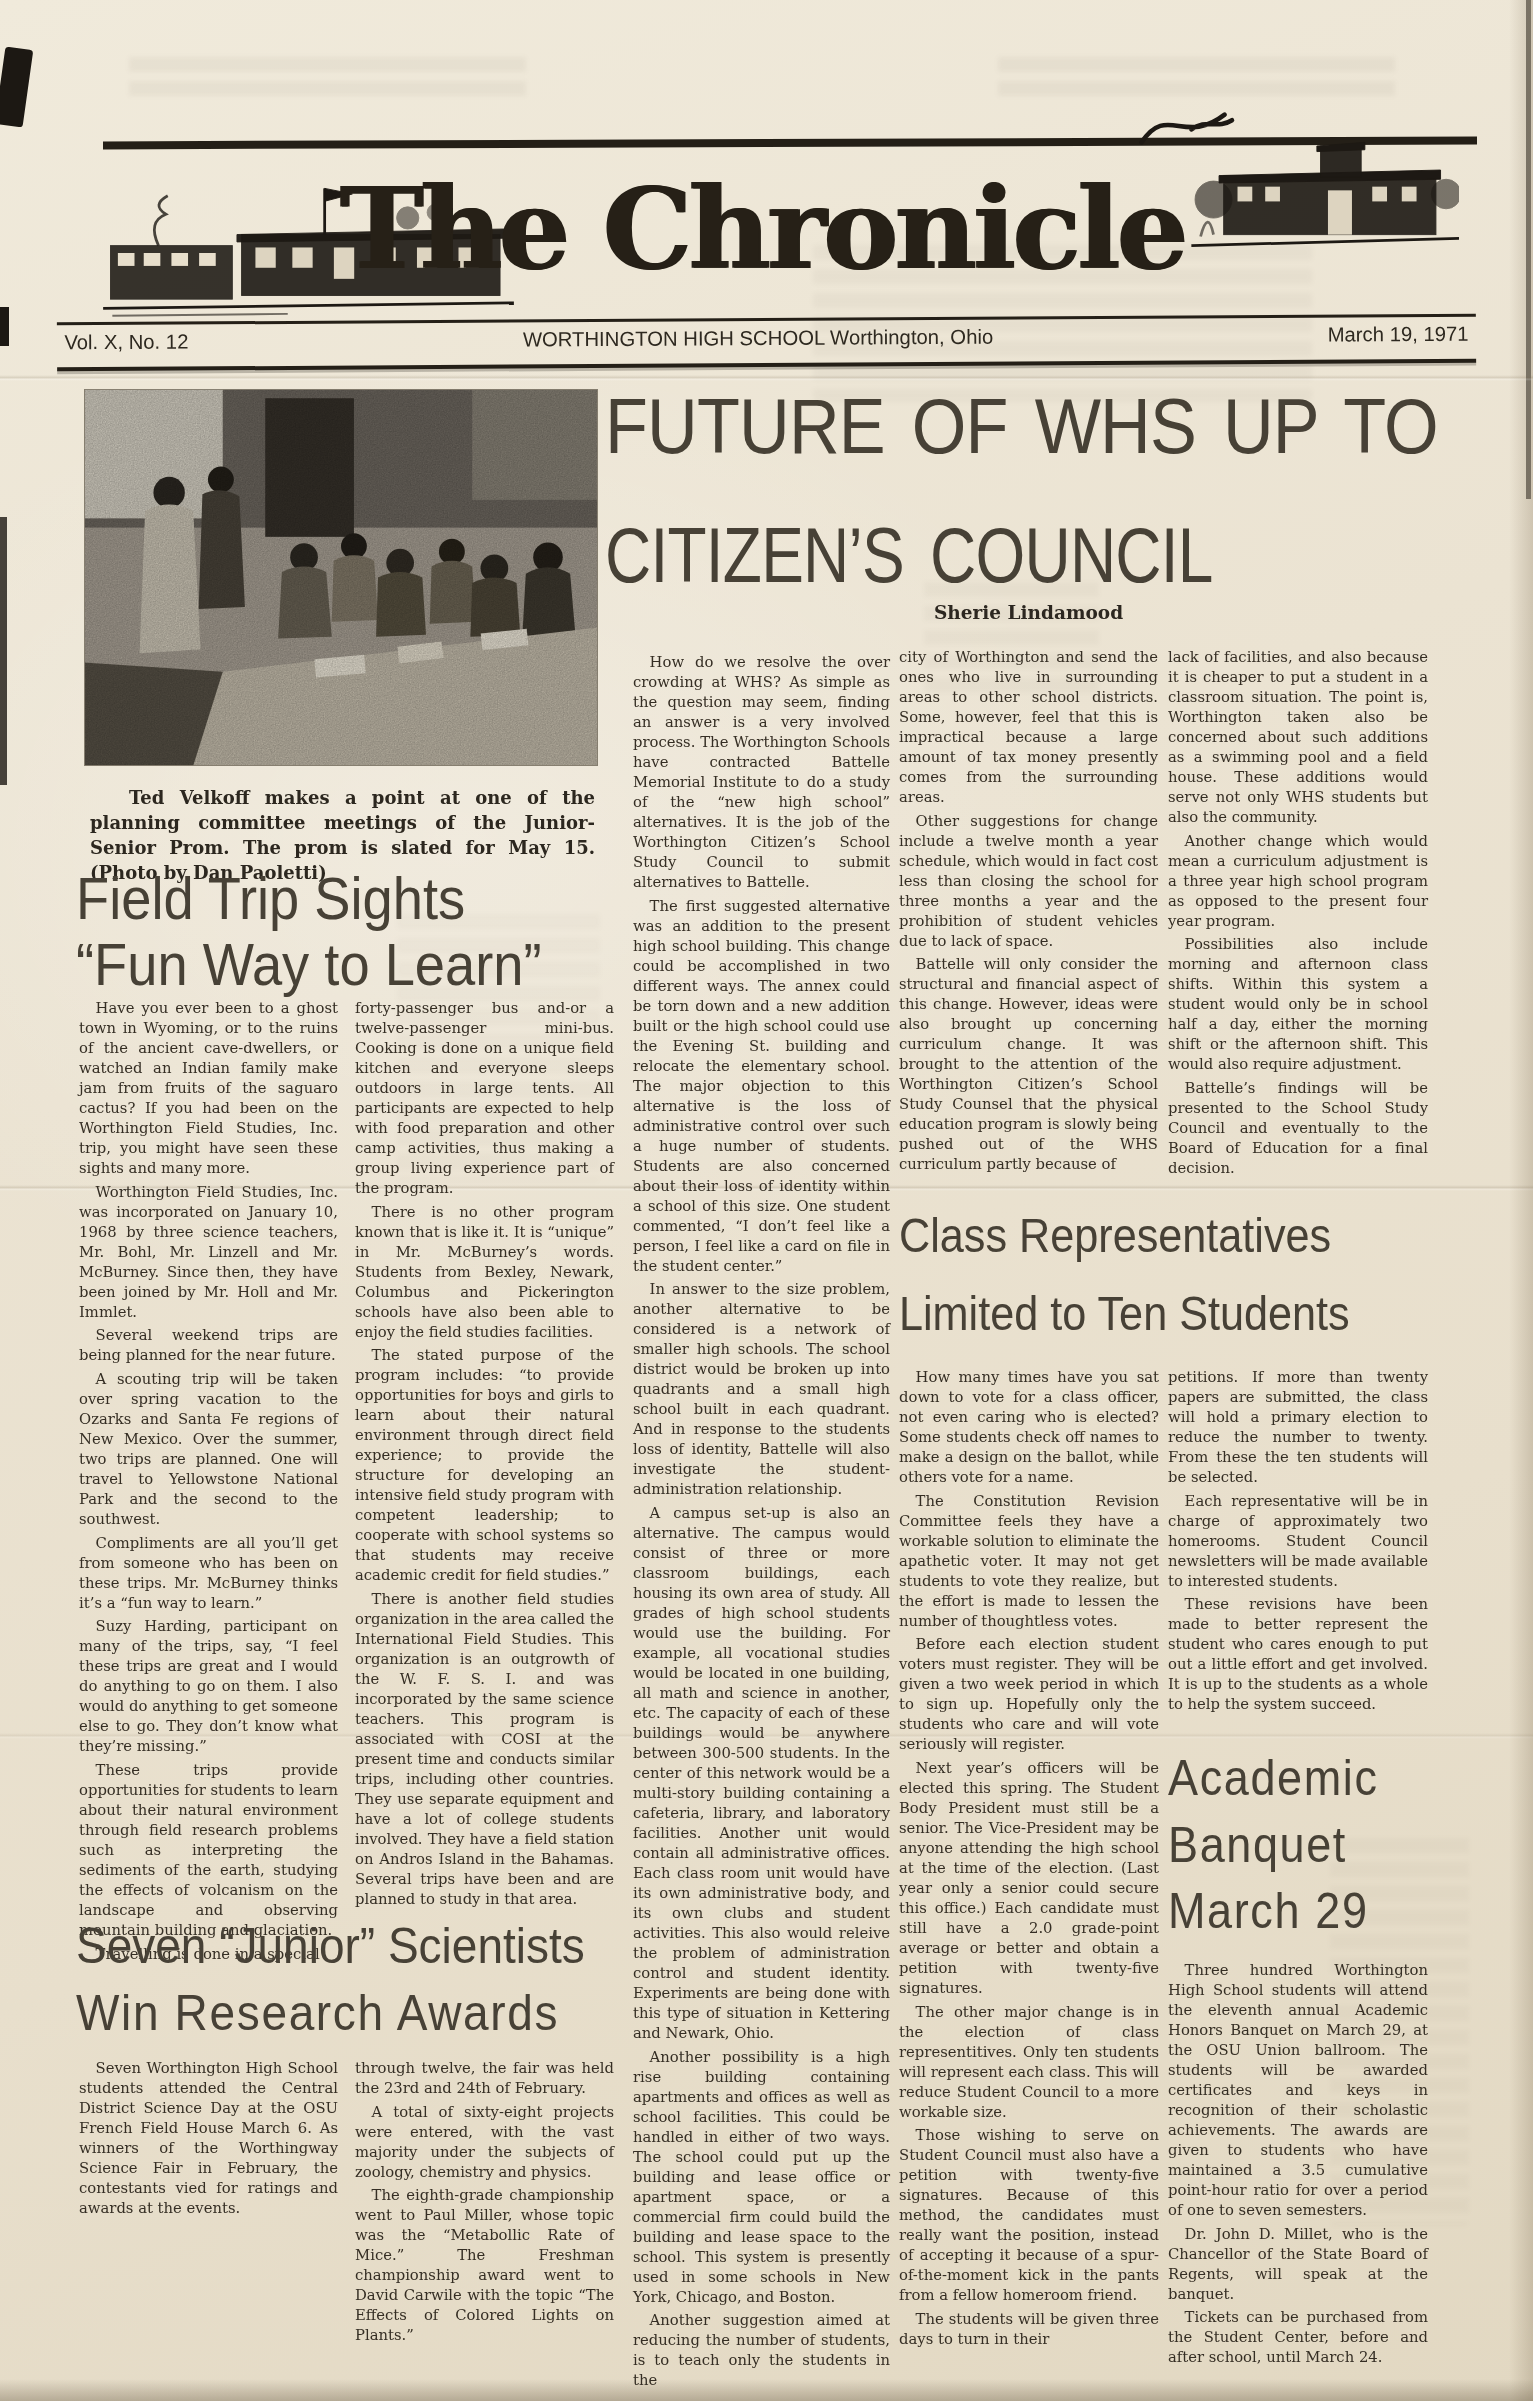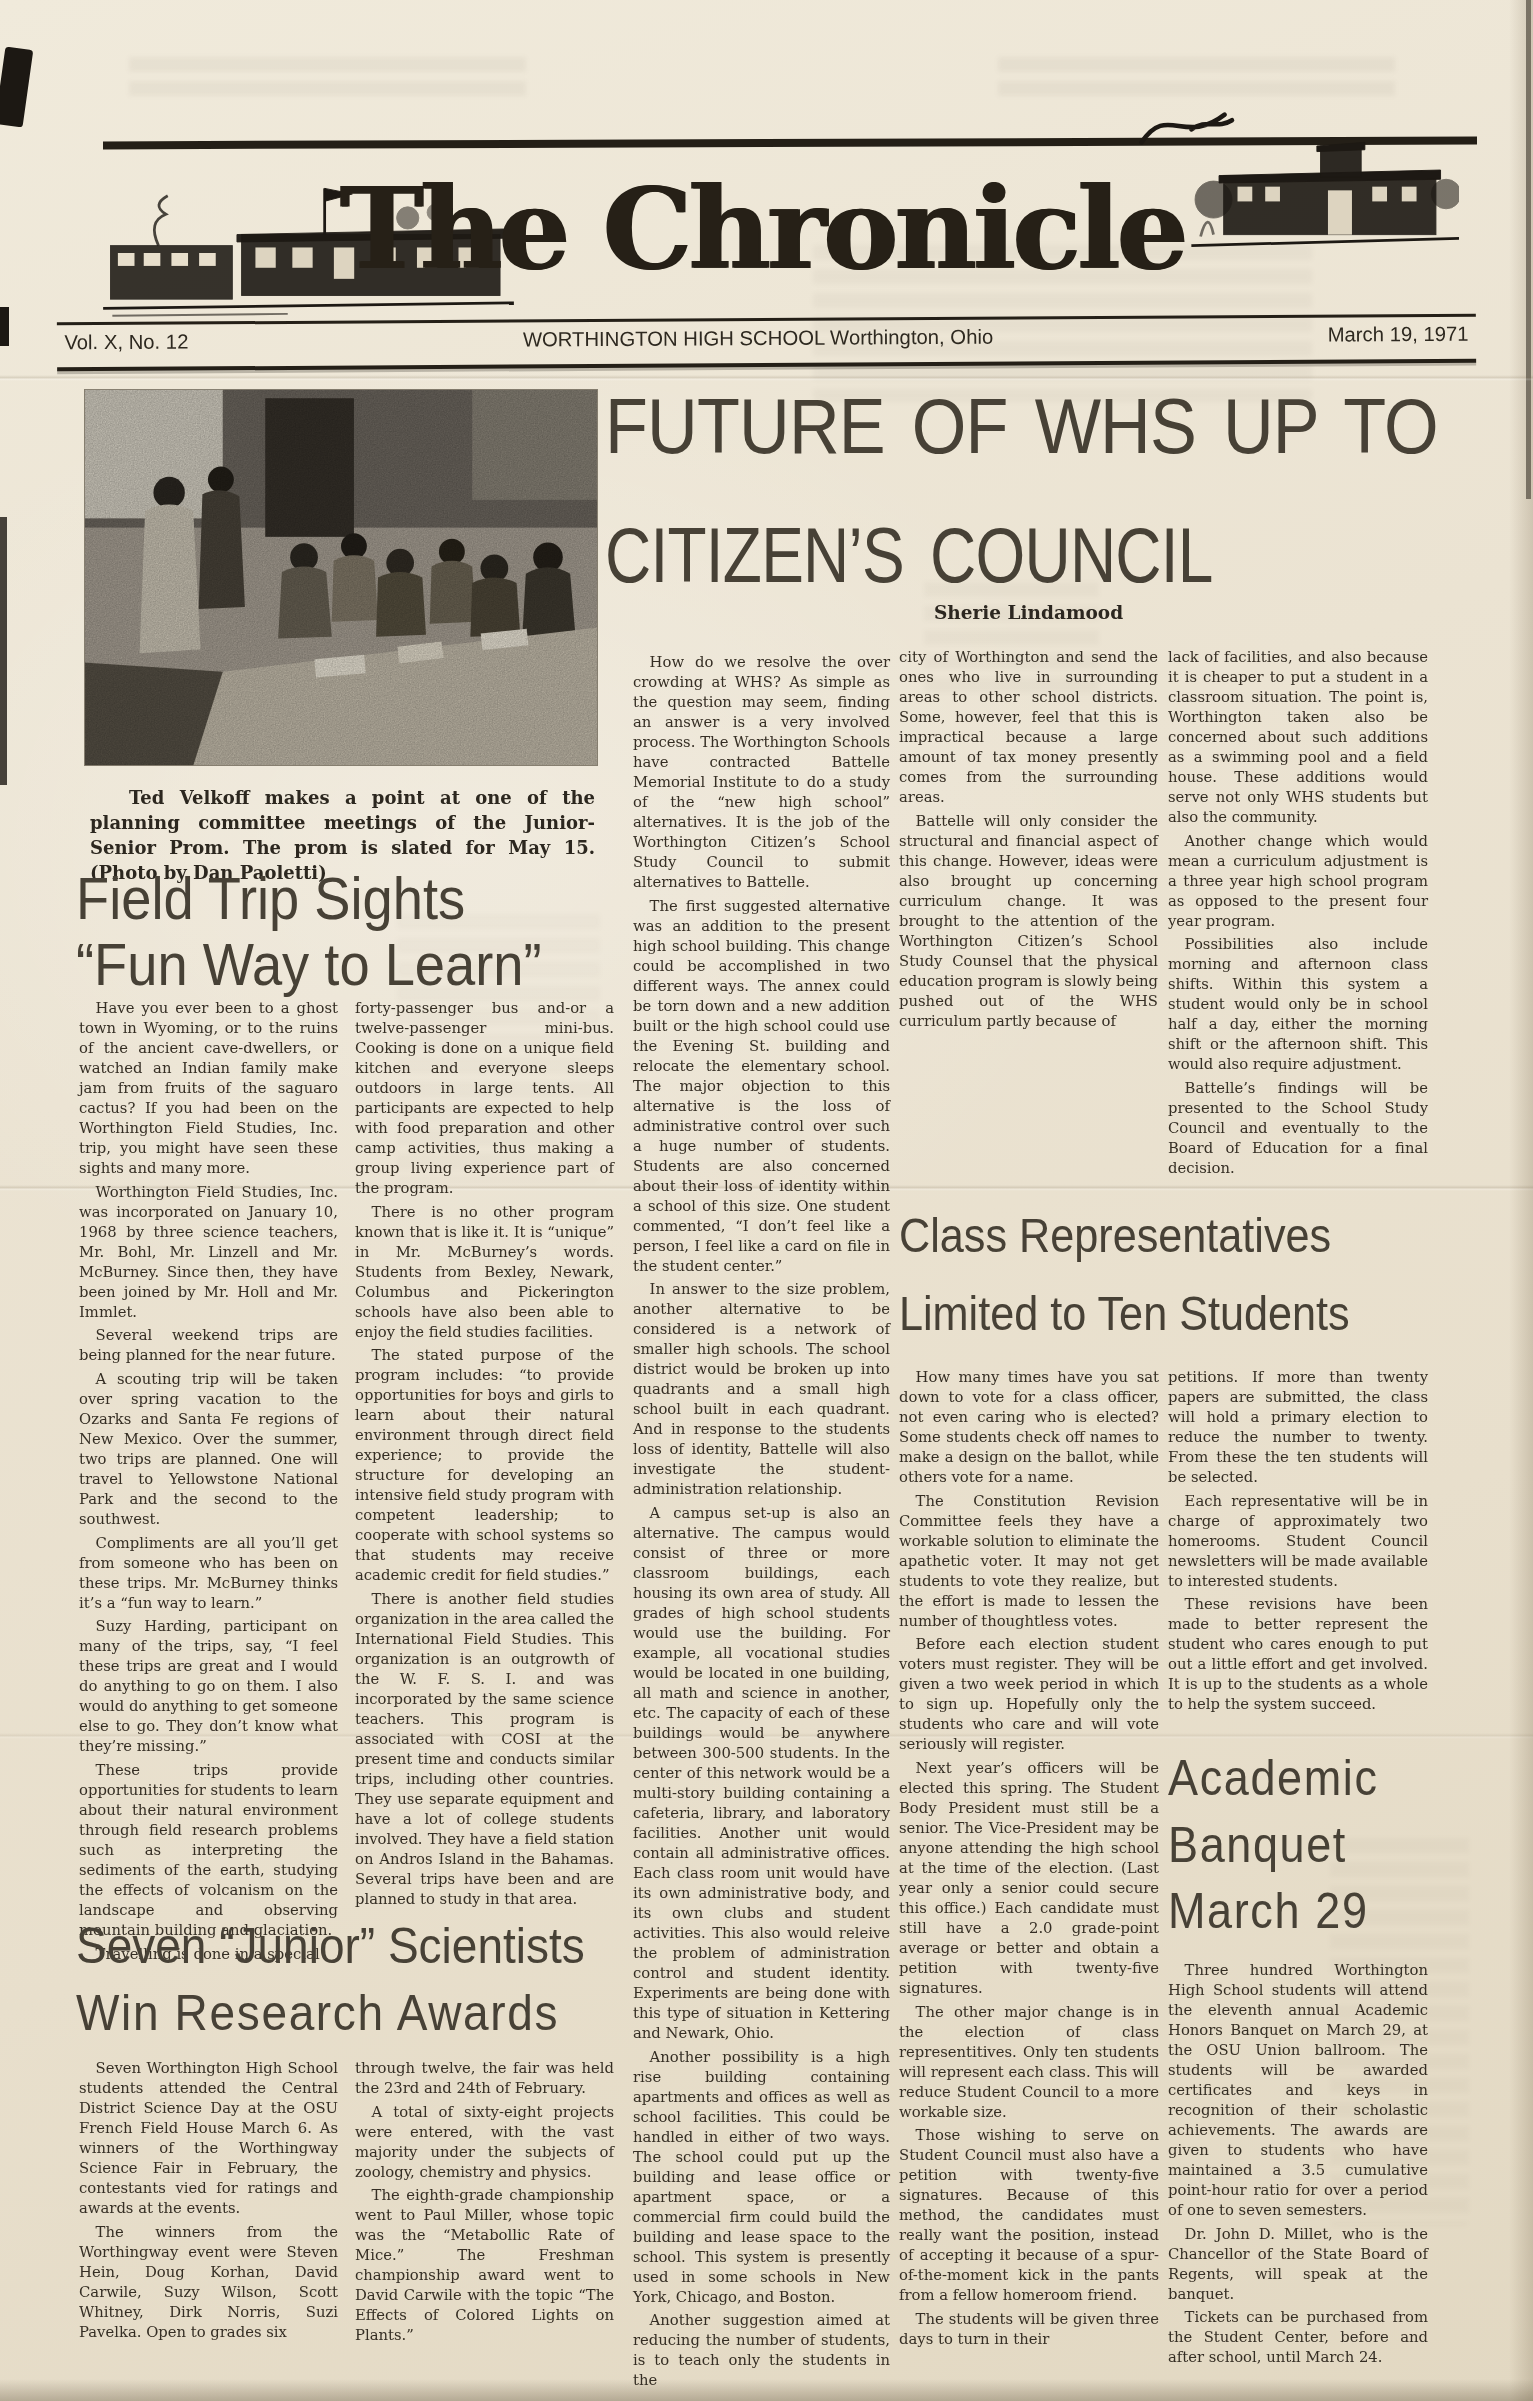--- a/index.html
+++ b/index.html
@@ -176,20 +176,21 @@
   <div class="col" style="left:633px;top:652px;width:257px;">
       <p>How do we resolve the over crowding at WHS? As simple as the question may seem, finding an answer is a very involved process. The Worthington Schools have contracted Battelle Memorial Institute to do a study of the “new high school” alternatives. It is the job of the Worthington Citizen’s School Study Council to submit alternatives to Battelle.</p>
       <p>The first suggested alternative was an addition to the present high school building. This change could be accomplished in two different ways. The annex could be torn down and a new addition built or the high school could use the Evening St. building and relocate the elementary school. The major objection to this alternative is the loss of administrative control over such a huge number of students. Students are also concerned about their loss of identity within a school of this size. One student commented, “I don’t feel like a person, I feel like a card on file in the student center.”</p>
       <p>In answer to the size problem, another alternative to be considered is a network of smaller high schools. The school district would be broken up into quadrants and a small high school built in each quadrant. And in response to the students loss of identity, Battelle will also investigate the student-administration relationship.</p>
       <p>A campus set-up is also an alternative. The campus would consist of three or more classroom buildings, each housing its own area of study. All grades of high school students would use the building. For example, all vocational studies would be located in one building, all math and science in another, etc. The capacity of each of these buildings would be anywhere between 300-500 students. In the center of this network would be a multi-story building containing a cafeteria, library, and laboratory facilities. Another unit would contain all administrative offices. Each class room unit would have its own administrative body, and its own clubs and student activities. This also would releive the problem of administration control and student identity. Experiments are being done with this type of situation in Kettering and Newark, Ohio.</p>
       <p>Another possibility is a high rise building containing apartments and offices as well as school facilities. This could be handled in either of two ways. The school could put up the building and lease office or apartment space, or a commercial firm could build the building and lease space to the school. This system is presently used in some schools in New York, Chicago, and Boston.</p>
       <p>Another suggestion aimed at reducing the number of students, is to teach only the students in the</p>
     </div>
   <div class="col cont" style="left:899px;top:647px;width:259px;">
       <p>city of Worthington and send the ones who live in surrounding areas to other school districts. Some, however, feel that this is impractical because a large amount of tax money presently comes from the surrounding areas.</p>
+      <p>Other suggestions for change include a twelve month a year schedule, which would in fact cost less than closing the school for three months a year and the prohibition of student vehicles due to lack of space.</p>
       <p>Battelle will only consider the structural and financial aspect of this change. However, ideas were also brought up concerning curriculum change. It was brought to the attention of the Worthington Citizen’s School Study Counsel that the physical education program is slowly being pushed out of the WHS curriculum partly because of</p>
     </div>
   <div class="col cont" style="left:1168px;top:647px;width:260px;">
       <p>lack of facilities, and also because it is cheaper to put a student in a classroom situation. The point is, Worthington taken also be concerned about such additions as a swimming pool and a field house. These additions would serve not only WHS students but also the community.</p>
       <p>Another change which would mean a curriculum adjustment is a three year high school program as opposed to the present four year program.</p>
       <p>Possibilities also include morning and afternoon class shifts. Within this system a student would only be in school half a day, either the morning shift or the afternoon shift. This would also require adjustment.</p>
       <p>Battelle’s findings will be presented to the School Study Council and eventually to the Board of Education for a final decision.</p>
     </div>
 
   <div class="hline" style="left:76px;top:865px;font-size:59px;transform:scaleX(.92);">Field Trip Sights</div>
@@ -234,21 +235,20 @@
   <div class="col" style="left:1168px;top:1960px;width:260px;">
       <p>Three hundred Worthington High School students will attend the eleventh annual Academic Honors Banquet on March 29, at the OSU Union ballroom. The students will be awarded certificates and keys in recognition of their scholastic achievements. The awards are given to students who have maintained a 3.5 cumulative point-hour ratio for over a period of one to seven semesters.</p>
       <p>Dr. John D. Millet, who is the Chancellor of the State Board of Regents, will speak at the banquet.</p>
       <p>Tickets can be purchased from the Student Center, before and after school, until March 24.</p>
     </div>
 
   <div class="hline" style="left:76px;top:1917px;font-size:50px;transform:scaleX(.92);">Seven “Junior” Scientists</div>
   <div class="hline" style="left:76px;top:1984px;font-size:50px;letter-spacing:1.8px;transform:scaleX(.92);">Win Research Awards</div>
   <div class="col" style="left:79px;top:2058px;width:259px;">
       <p>Seven Worthington High School students attended the Central District Science Day at the OSU French Field House March 6. As winners of the Worthingway Science Fair in February, the contestants vied for ratings and awards at the events.</p>
-      <p>The winners from the Worthingway event were Steven Hein, Doug Korhan, David Carwile, Suzy Wilson, Scott Whitney, Dirk Norris, Suzi Pavelka. Open to grades six</p>
     </div>
   <div class="col cont" style="left:355px;top:2058px;width:259px;">
       <p>through twelve, the fair was held the 23rd and 24th of February.</p>
       <p>A total of sixty-eight projects were entered, with the vast majority under the subjects of zoology, chemistry and physics.</p>
       <p>The eighth-grade championship went to Paul Miller, whose topic was the “Metabollic Rate of Mice.” The Freshman championship award went to David Carwile with the topic “The Effects of Colored Lights on Plants.”</p>
     </div>
 
 </div>
 
 

